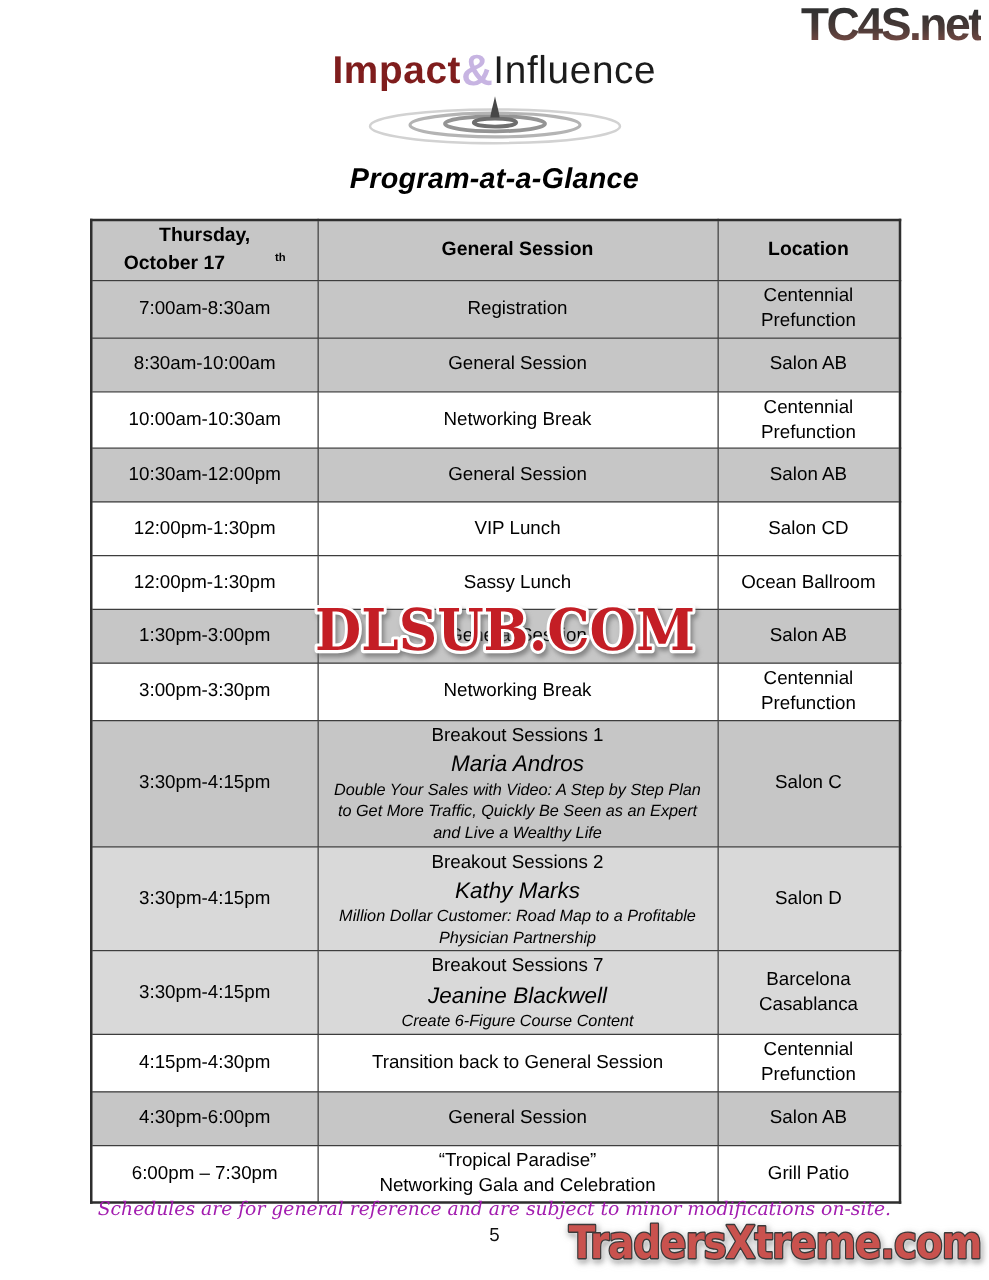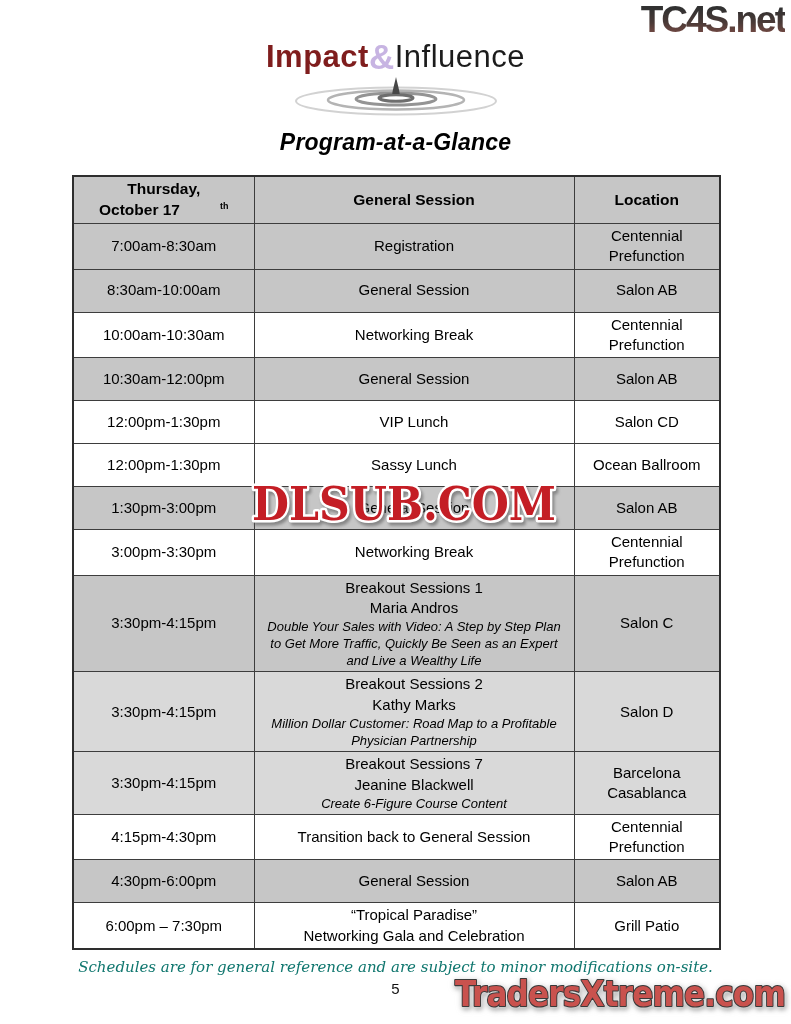--- a/index.html
+++ b/index.html
@@ -50,38 +50,38 @@
   }
   table.program thead tr{height:46px;}
   table.program tbody tr{height:43px;}
   table.program th{background:var(--row_gray,#c6c6c6);font-weight:bold;font-size:15.5px;}
   th sup{font-size:9px;margin-left:40px;}
   .shade-gray  td{background:var(--row_gray,#c6c6c6);}
   .shade-light td{background:var(--row_light,#d9d9d9);}
   .shade-white td{background:#ffffff;}
   .col-time{width:181px;} .col-session{width:320px;} .col-location{width:146px;}
   .session-title{white-space:pre-line;}
-  .session-speaker{font-size:15px;}
+  .session-speaker{font-style:italic;font-size:18px;}
   .session-desc{font-style:italic;font-size:13px;line-height:1.32;}
 
   
   svg.dlsub{
     position:absolute;left:244px;top:476px;
     filter:drop-shadow(2px 3px 1.5px rgba(100,100,100,0.65));
   }
   .dlsub-text{
     font-family:"DejaVu Serif",serif;font-weight:bold;font-size:46px;
     fill:var(--watermark_red,#c41e25);
     stroke:#ffffff;stroke-width:5px;paint-order:stroke;stroke-linejoin:round;
   }
 
   
   .footer-note{
     position:absolute;top:958px;left:0;width:100%;text-align:center;
-    font-family:"DejaVu Serif",serif;font-style:italic;font-size:15px;color:#0f766e;
+    font-family:"DejaVu Serif",serif;font-style:italic;font-size:15px;color:#a21caf;
   }
   .page-num{
     position:absolute;top:980px;left:0;width:100%;text-align:center;
     font-size:15px;color:#111;
   }
   svg.traders{
     position:absolute;left:450px;top:967px;
     filter:drop-shadow(0 0 2px rgba(255,255,255,0.95)) drop-shadow(1px 2px 2px rgba(120,120,120,0.75));
   }
   .traders-text{

